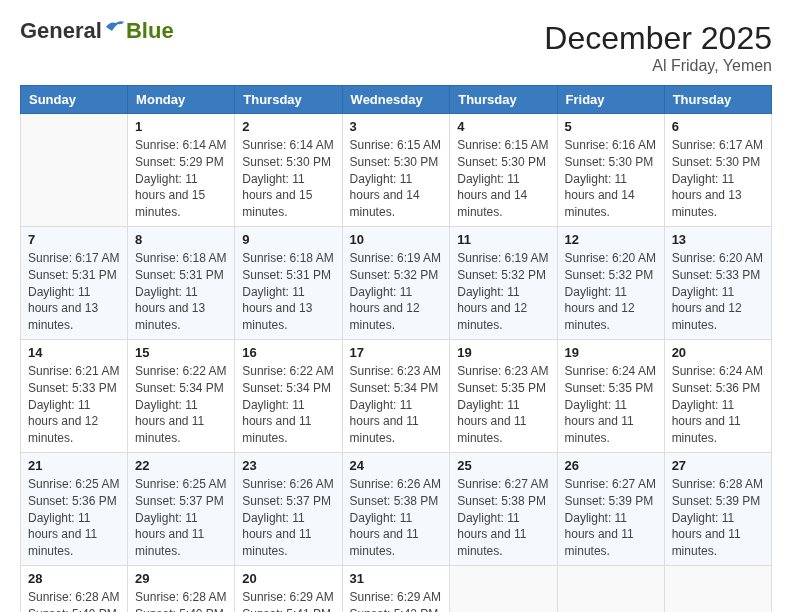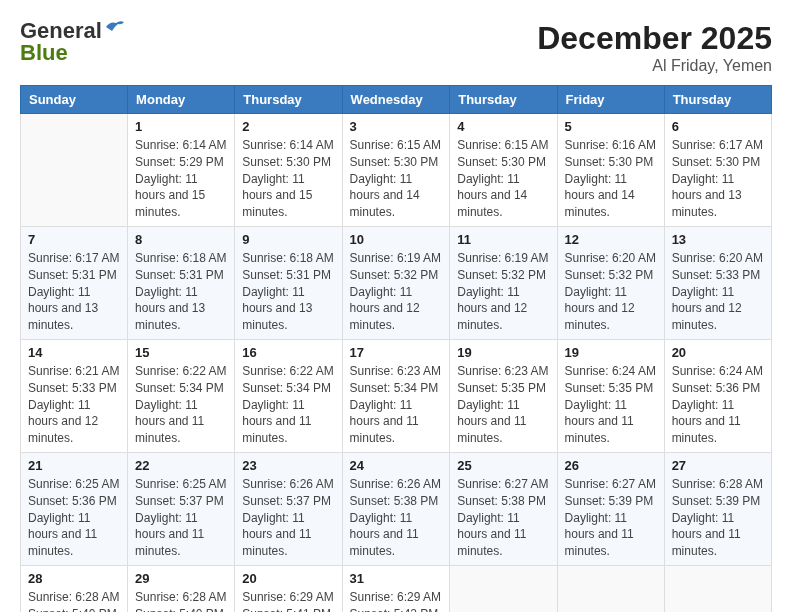--- a/index.html
+++ b/index.html
@@ -11,35 +11,34 @@
       padding: 20px;
     }
     .header-section {
       display: flex;
       justify-content: space-between;
       align-items: flex-start;
       margin-bottom: 10px;
     }
     .logo {
       display: flex;
-      flex-direction: column;
       align-items: flex-start;
     }
     .logo-text {
       font-size: 22px;
       font-weight: bold;
       color: #333;
       line-height: 1;
     }
     .title-section {
       text-align: right;
     }
     .month-title {
       font-size: 32px;
-      font-weight: bold;
+      font-weight: normal;
       color: #222;
     }
     .location-title {
       font-size: 16px;
       color: #555;
     }
     .calendar {
       width: 100%;
       border-collapse: collapse;
       border: 1px solid #ccc;

